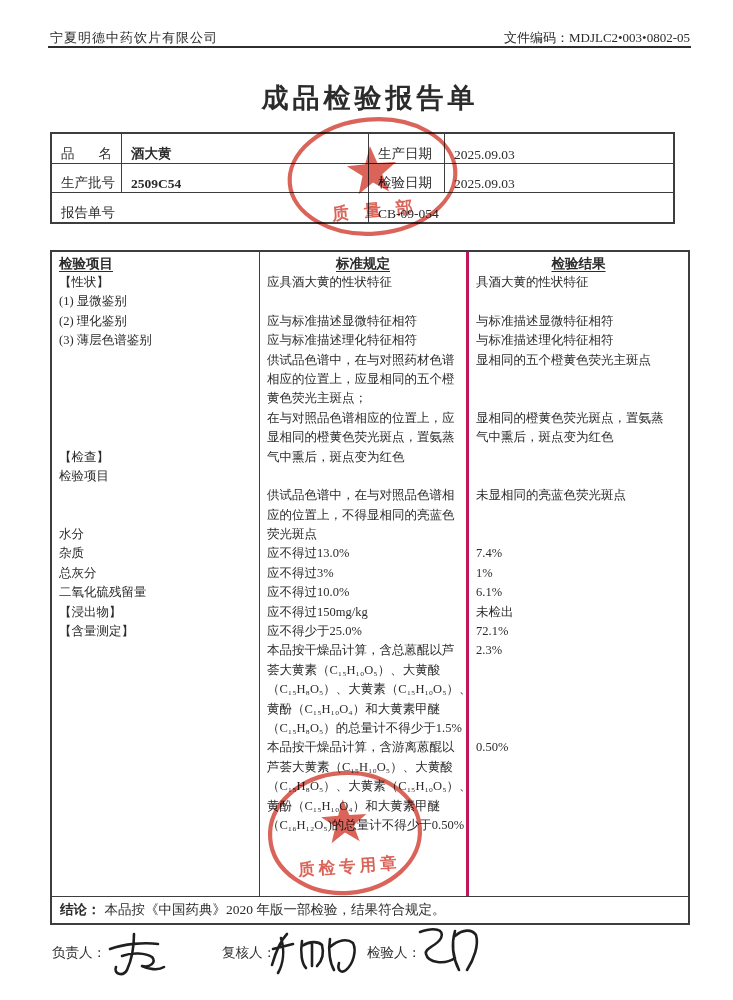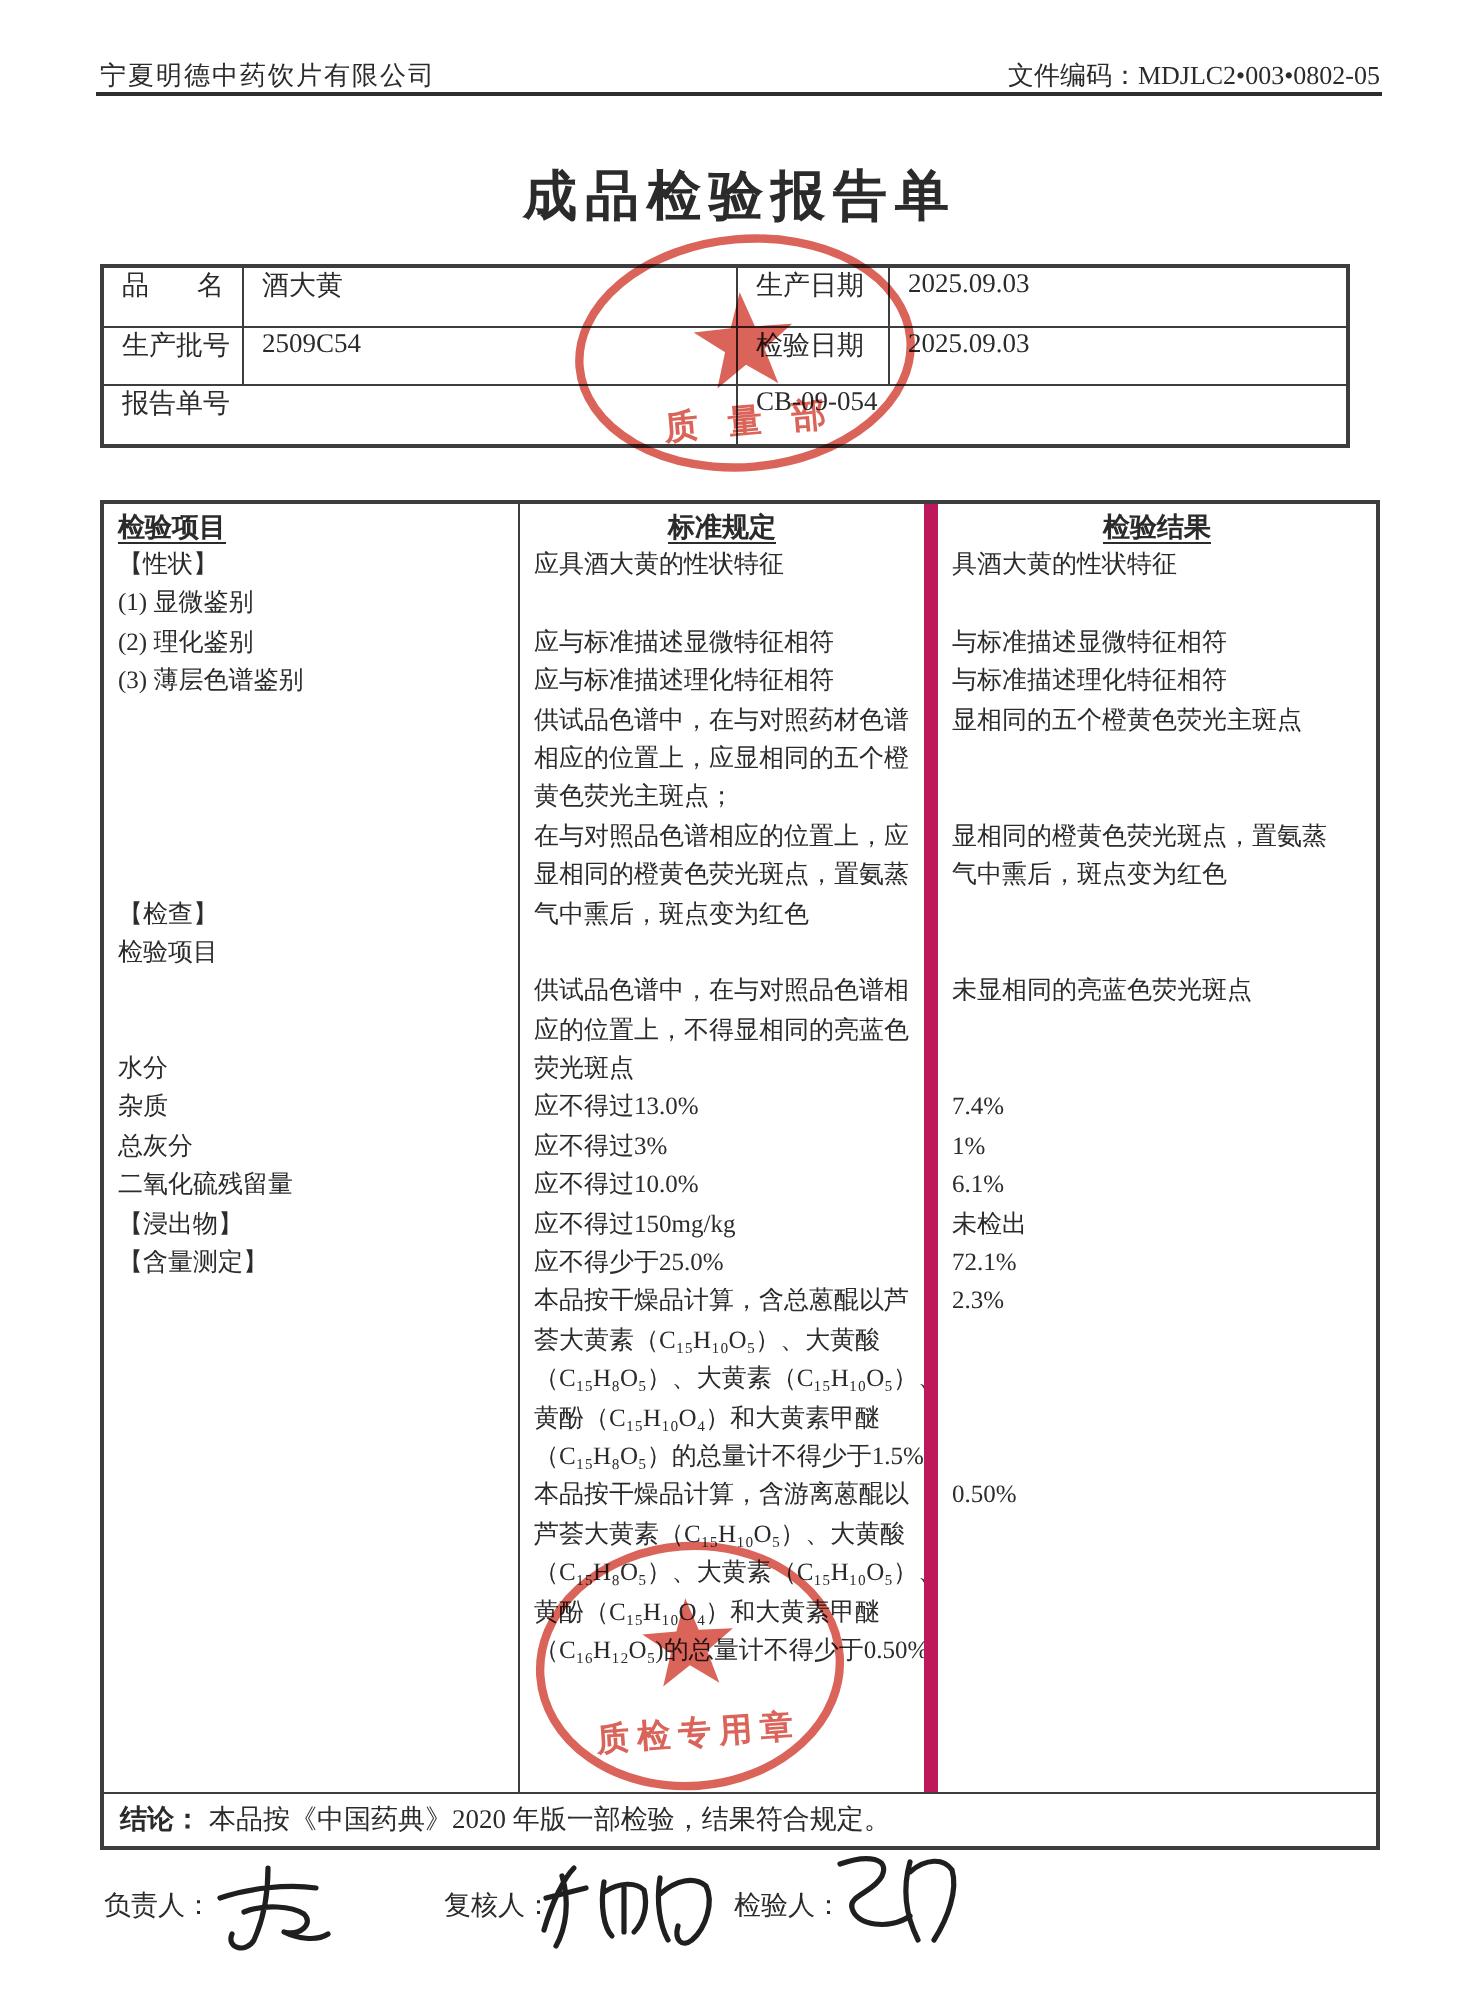--- a/index.html
+++ b/index.html
@@ -12,33 +12,33 @@
   
   #company{left:50px;top:29px;font-size:13px;letter-spacing:1px;}
   #doccode{right:43px;top:29px;font-size:13px;}
   #header-rule{left:48px;top:46px;width:643px;height:2px;background:#2e2e2e;}
   
   #title{left:50px;top:80px;width:640px;text-align:center;font-size:27px;font-weight:bold;letter-spacing:4px;}
   
   #info-table{left:50px;top:132px;width:625px;border:2px solid #3d3d3d;box-sizing:border-box;background:transparent;}
   .info-row{display:flex;height:28.5px;border-bottom:1px solid #3d3d3d;}
   .info-row:last-child{border-bottom:none;}
-  .ic{border-right:1px solid #3d3d3d;display:flex;align-items:flex-start;padding:0 9px;font-size:13.5px;box-sizing:border-box;white-space:nowrap;}
+  .ic{border-right:1px solid #3d3d3d;display:flex;align-items:flex-end;padding:0 9px;font-size:13.5px;box-sizing:border-box;white-space:nowrap;}
   .ic.last{border-right:none;flex:1;}
   .ic-label{width:70px;}
   .ic-label span{display:inline-block;width:100%;text-align:justify;text-align-last:justify;}
-  .ic-value{width:247px;}
+  .ic-value{width:247px;font-weight:bold;}
   .ic-label2{width:76px;}
   .ic-wide{width:317px;}
   
   #main-table{left:50px;top:250px;width:640px;height:675px;border:2px solid #3d3d3d;box-sizing:border-box;display:flex;flex-direction:column;}
   #mt-body{flex:1;display:flex;min-height:0;}
   .mt-col{box-sizing:border-box;overflow:hidden;}
   #col-items{width:208px;border-right:1px solid #3d3d3d;}
-  #col-standard{width:209px;border-right:7px solid #be185d;}
+  #col-standard{width:209px;border-right:3px solid #be185d;}
   #col-result{flex:1;}
   .mt-head{height:21px;padding-top:3px;font-size:13.5px;box-sizing:border-box;}
   .mt-head span{text-decoration:underline;text-underline-offset:3px;font-weight:bold;}
   #col-items .mt-head{padding-left:7px;text-align:left;}
   #col-standard .mt-head,#col-result .mt-head{text-align:center;}
   .tline{height:19.4px;line-height:19.4px;font-size:12.5px;padding-left:7px;white-space:nowrap;}
   #mt-conclusion{height:27px;border-top:1px solid #3d3d3d;display:flex;align-items:center;padding-left:8px;font-size:13.5px;box-sizing:border-box;}
   #mt-conclusion b{margin-right:4px;}
   
   .sig-label{top:944px;font-size:13.5px;}

